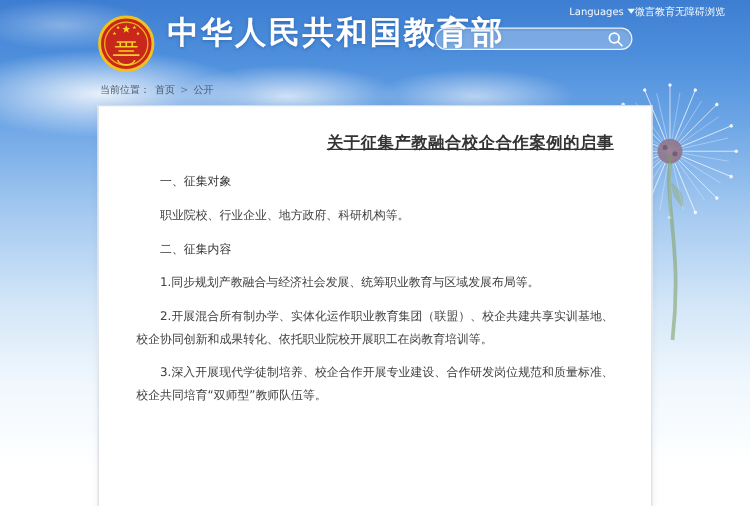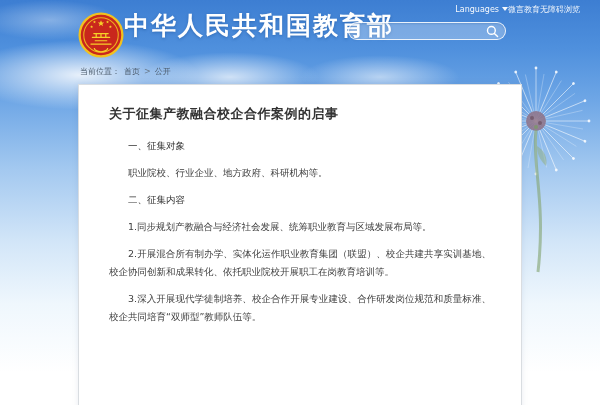--- a/index.html
+++ b/index.html
@@ -24,21 +24,21 @@
   .topbar {
     position:absolute; top:2px; right:20px; height:14px;
     display:flex; align-items:center; 
     font-size:8px; color:rgba(255,255,255,.95); z-index:5;
   }
   .tb-item { cursor:pointer; display:flex; align-items:center; gap:3px; white-space:nowrap; }
   .caret { width:0; height:0; border-left:3px solid transparent; border-right:3px solid transparent;
     border-top:4px solid rgba(255,255,255,.95); display:inline-block; }
 
   
-  .masthead { position:absolute; left:78px; top:12px; display:flex; align-items:flex-start; gap:0; z-index:5; cursor:pointer; }
+  .masthead { position:absolute; left:78px; top:12px; display:flex; align-items:flex-start; gap:10px; z-index:5; cursor:pointer; }
   .emblem { width:46px; height:46px; display:block; }
   .site-cn {
     font-size:25px; font-weight:bold; color:#ffffff; letter-spacing:2px; line-height:1.15;
     text-shadow:0 1px 3px rgba(20,70,140,.45); white-space:nowrap;
   }
   .site-en {
     font-size:7.5px; color:rgba(255,255,255,.95); margin-top:2px; letter-spacing:.4px;
     text-shadow:0 1px 2px rgba(20,70,140,.35); white-space:nowrap;
   }
 
@@ -68,22 +68,22 @@
   .breadcrumb .sep { color:#6a7a8a; }
 
   
   .card {
     position:absolute; left:78px; top:84px; width:444px; height:480px; z-index:4;
     background:#ffffff; border:1px solid #d9dde1;
     box-shadow:0 0 6px rgba(60,90,130,.10);
     padding:16px 30px 0 30px;
   }
   .article-title {
-    text-align:left; font-size:13px; font-weight:bold; color:#333333;
-    margin:4px 0 14px 0; letter-spacing:.5px;
+    text-align:right; font-size:13px; font-weight:bold; color:#333333;
+    margin:4px 0 14px 0; letter-spacing:.5px;text-decoration:underline;
   }
   .para {
     font-size:9.5px; color:#404040; line-height:18px; text-indent:2em;
     margin:9px 0; text-align:justify;
   }
   .para.h { font-weight:normal; color:#333333; }
 </style>
 </head>
 <body>
 

